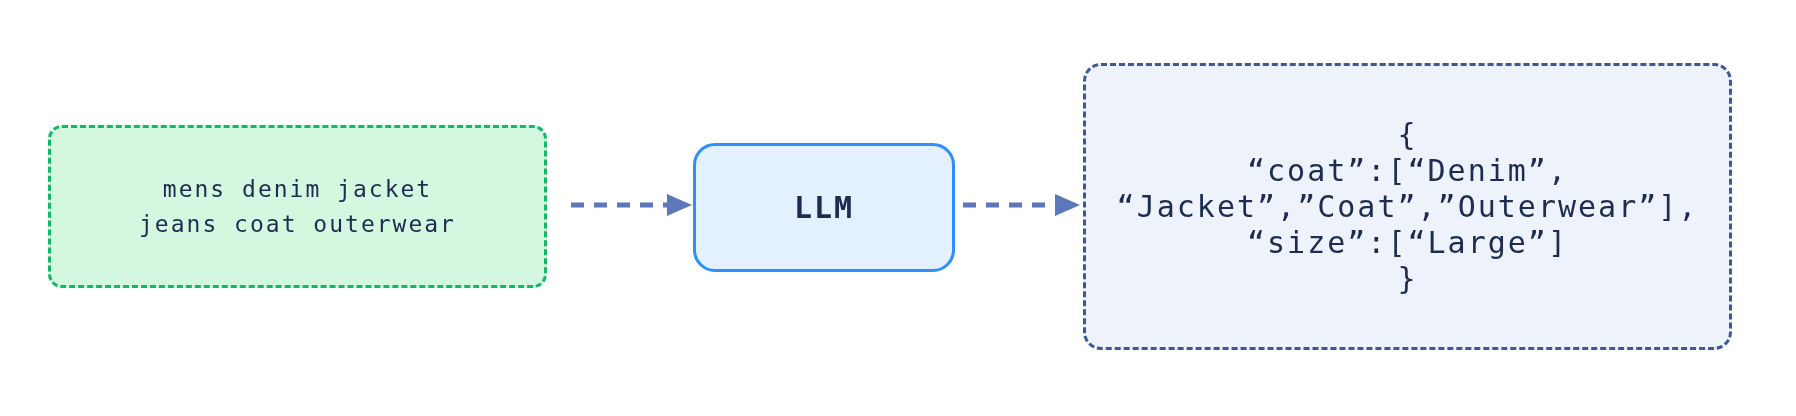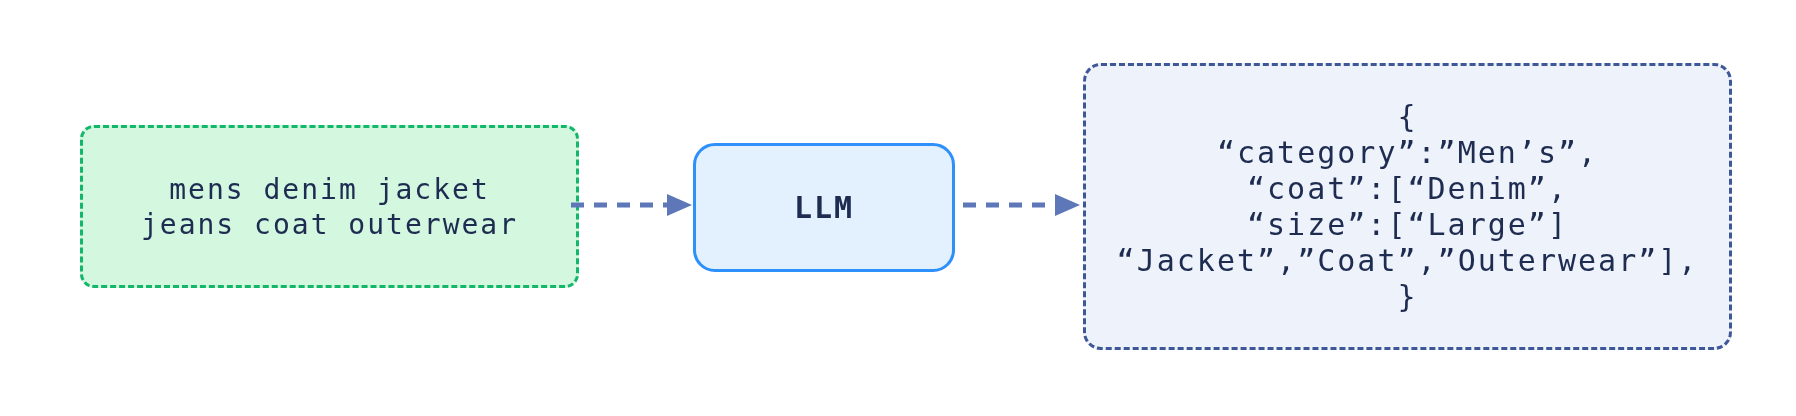--- a/index.html
+++ b/index.html
@@ -26,26 +26,26 @@
   }
   .box {
     position: absolute;
     display: flex;
     flex-direction: column;
     align-items: center;
     justify-content: center;
     text-align: center;
   }
   .input-box {
-    left: 80px; top: 125px;
+    left: 48px; top: 125px;
     width: 499px; height: 163px;
     background: var(--input-fill);
     border: 3px dashed var(--input-border);
     border-radius: 14px;
-    font-size: 28px;
+    font-size: 23px;
     line-height: 35px;
     letter-spacing: 2px;
   }
   .llm-box {
     left: 693px; top: 143px;
     width: 262px; height: 129px;
     background: var(--llm-fill);
     border: 3px solid var(--llm-border);
     border-radius: 22px;
     font-size: 30px;
@@ -89,20 +89,19 @@
     <div>LLM</div>
   </div>
 
   <svg class="arrow arrow-2" width="122" height="32" viewBox="0 0 122 32">
     <line x1="2" y1="16" x2="95" y2="16" stroke="currentColor" stroke-width="5" stroke-dasharray="13 10"></line>
     <polygon points="94,5 119,16 94,27" fill="currentColor"></polygon>
   </svg>
 
   <div class="box output-box">
     <div>{</div>
-    <div>“category”:”Men’s”,</div>
     <div>“coat”:[“Denim”,</div>
+    <div>“Jacket”,”Coat”,”Outerwear”],</div>
     <div>“size”:[“Large”]</div>
-    <div>“Jacket”,”Coat”,”Outerwear”],</div>
     <div>}</div>
   </div>
 
 </div>
 
 </body></html>

